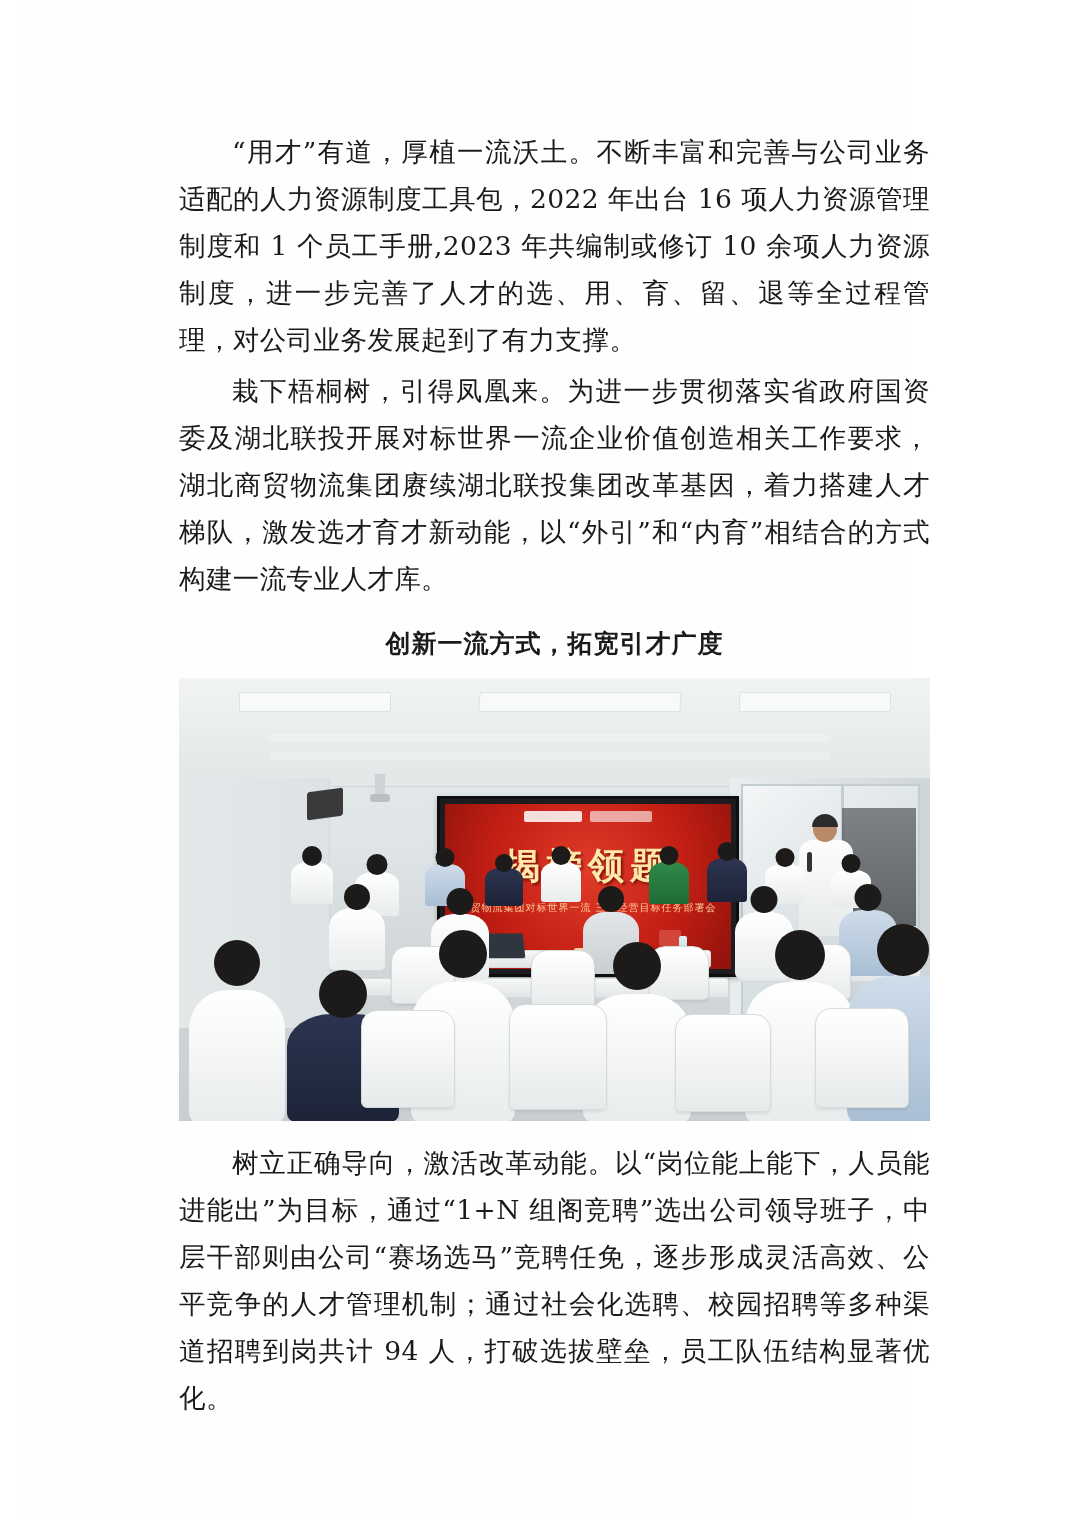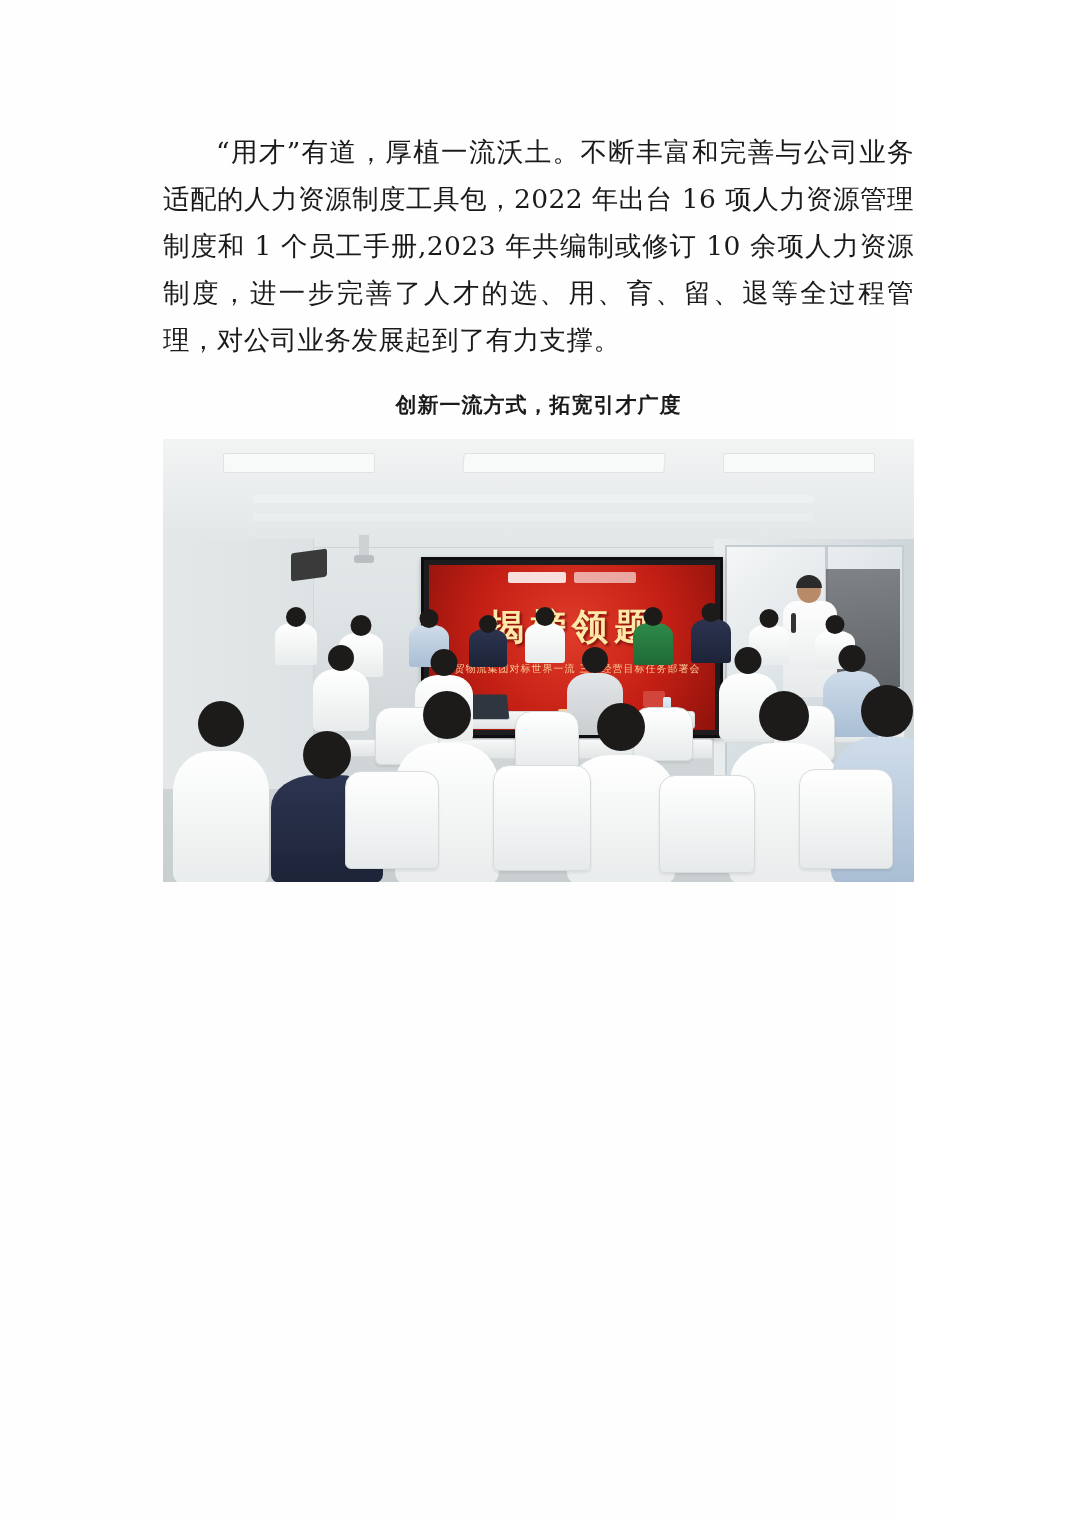--- a/index.html
+++ b/index.html
@@ -10,21 +10,21 @@
   body {
     width: 1074px;
     height: 1520px;
     font-family: "DejaVu Serif", "Liberation Serif", serif;
     color: #1a1a1a;
     position: relative;
     overflow: hidden;
   }
   .page {
     position: absolute;
-    left: 0; top: 0;
+    left: 16px; top: 0;
     width: 896px;
     height: 1520px;
     background: #fefefe;
   }
   .content {
     position: absolute;
     left: 163px;
     top: 128px;
     width: 751px;
   }
@@ -33,21 +33,21 @@
     font-size: 26.5px;
     line-height: 47px;
     text-align: justify;
     text-justify: inter-ideograph;
     text-indent: 53px;
     letter-spacing: 0.4px;
     font-family: "DejaVu Serif", "Liberation Serif", serif;
   }
   h2.section-heading {
     margin: 22px 0 14px 0;
-    font-size: 21px;
+    font-size: 25px;
     line-height: 40px;
     text-align: center;
     font-weight: bold;
     letter-spacing: 1px;
     font-family: "DejaVu Sans", "Liberation Sans", sans-serif;
   }
   .figure {
     margin: 12px 0 18px 0;
     width: 751px;
     height: 443px;
@@ -269,20 +269,21 @@
 </style>
 </head>
 <body>
 
 <div class="page">
 
   <div class="content">
 
     <p class="body-par">“用才”有道，厚植一流沃土。不断丰富和完善与公司业务适配的人力资源制度工具包，2022 年出台 16 项人力资源管理制度和 1 个员工手册,2023 年共编制或修订 10 余项人力资源制度，进一步完善了人才的选、用、育、留、退等全过程管理，对公司业务发展起到了有力支撑。</p>
 
+    <p class="body-par">栽下梧桐树，引得凤凰来。为进一步贯彻落实省政府国资委及湖北联投开展对标世界一流企业价值创造相关工作要求，湖北商贸物流集团赓续湖北联投集团改革基因，着力搭建人才梯队，激发选才育才新动能，以“外引”和“内育”相结合的方式构建一流专业人才库。</p>
 
     <h2 class="section-heading">创新一流方式，拓宽引才广度</h2>
 
     <div class="figure">
       <div class="room">
 
         <div class="ceiling">
           <div class="panel p1"></div>
           <div class="panel p2"></div>
           <div class="panel p3"></div>
@@ -416,17 +417,18 @@
         </div>
 
         <div class="chair" style="left:182px; top:332px; width:92px; height:96px;"></div>
         <div class="chair" style="left:330px; top:326px; width:96px; height:104px;"></div>
         <div class="chair" style="left:496px; top:336px; width:94px; height:96px;"></div>
         <div class="chair" style="left:636px; top:330px; width:92px; height:98px;"></div>
 
       </div>
     </div>
 
+    <p class="body-par">树立正确导向，激活改革动能。以“岗位能上能下，人员能进能出”为目标，通过“1+N 组阁竞聘”选出公司领导班子，中层干部则由公司“赛场选马”竞聘任免，逐步形成灵活高效、公平竞争的人才管理机制；通过社会化选聘、校园招聘等多种渠道招聘到岗共计 94 人，打破选拔壁垒，员工队伍结构显著优化。</p>
 
   </div>
 
 
 </div>
 
 </body></html>

